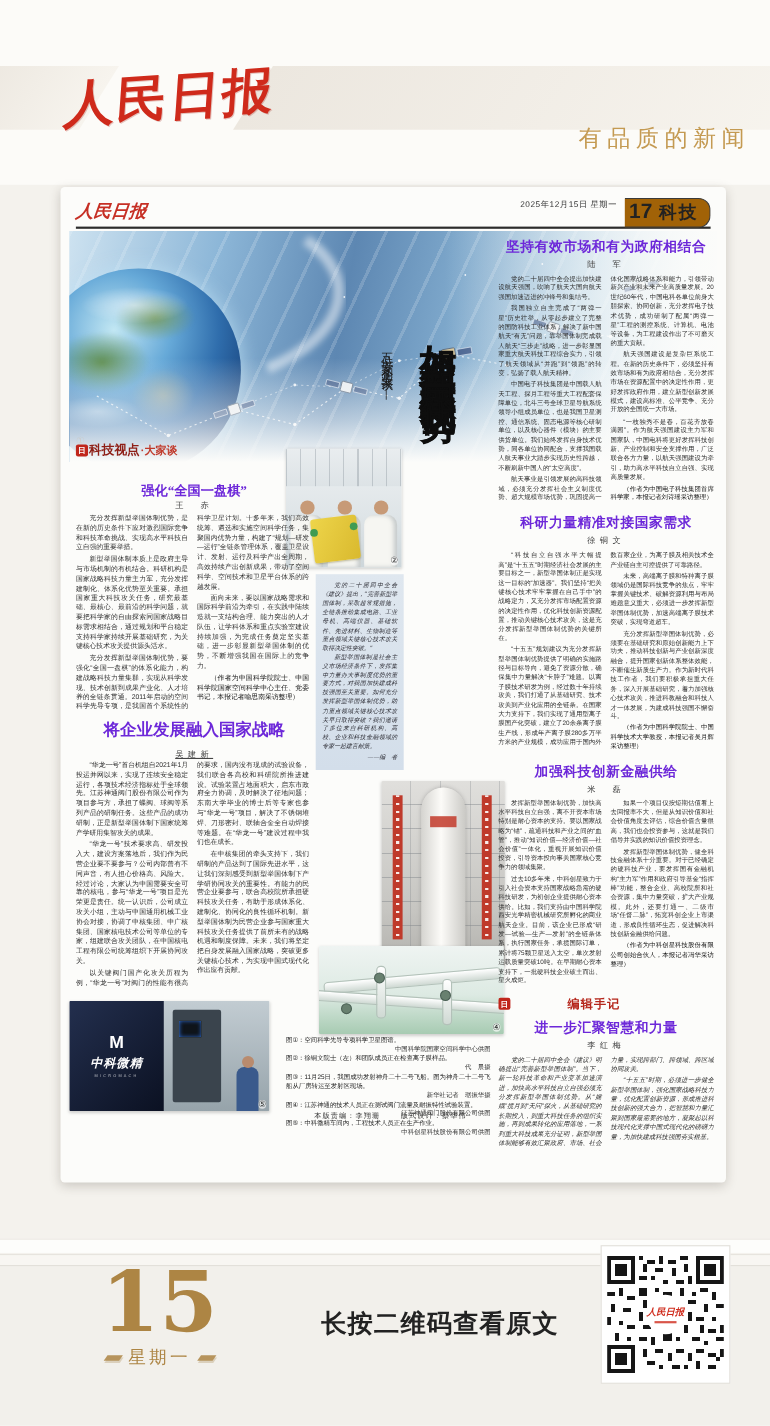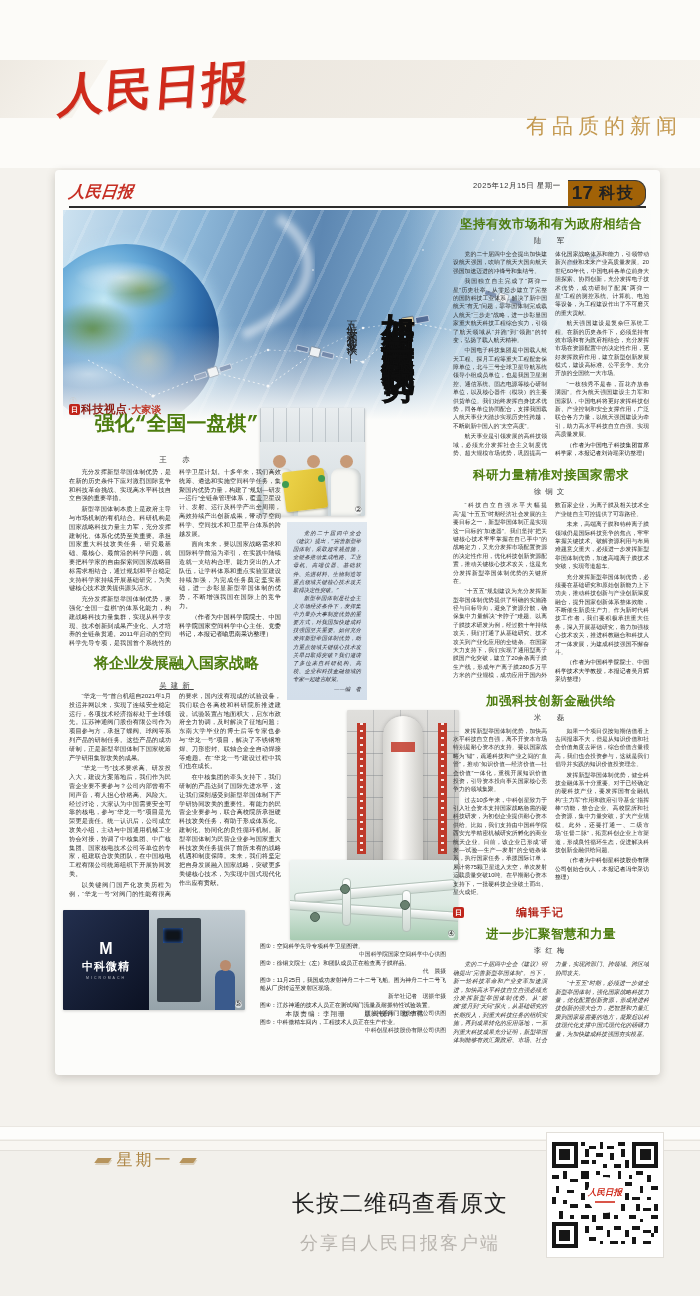--- a/index.html
+++ b/index.html
@@ -48,32 +48,32 @@
   .hero-net{position:absolute;inset:0;}
   .mark{font-size:9px;color:#3c3c3c;line-height:1;}
   .mark.hero-m{position:absolute;left:6px;bottom:14px;}
   
   .kicker{position:absolute;left:288px;top:142px;height:215px;writing-mode:vertical-rl;
       font-size:11px;letter-spacing:3px;color:#1d1d1d;z-index:6;font-family:"DejaVu Serif",serif;}
   .headline-v{position:absolute;left:320px;top:118px;height:465px;writing-mode:vertical-rl;z-index:6;
       font-size:33px;font-weight:900;letter-spacing:5px;color:#0e0e0e;
       font-family:"DejaVu Sans","Liberation Sans",sans-serif;-webkit-text-stroke:.5px #0e0e0e;}
   
-  .art h3{margin:0;text-align:center;font-family:Liberation Mono, monospace;color:#4d7c0f;}
+  .art h3{margin:0;text-align:center;font-family:Liberation Serif, serif;color:#6d28d9;}
   .auth{text-align:center;font-size:7.5px;color:#444;letter-spacing:4px;margin:3px 0 4px;}
   .body2{column-count:2;column-gap:8px;text-align:justify;color:#2e2e2e;}
   .body2 p{margin:0 0 2px;text-indent:2em;}
   .credit{color:#111;}
   
   .lab-row{position:absolute;left:14px;top:232px;width:230px;display:flex;align-items:center;gap:1px;z-index:5;}
   .red-sq{width:11px;height:11px;background:#c0261c;color:#fff;border-radius:2px;font-size:7px;
       display:flex;align-items:center;justify-content:center;font-weight:bold;}
   .lab-main{font-size:11.5px;font-weight:bold;color:#8e1f16;}
   .lab-sub{font-size:10px;font-weight:bold;color:#c03a2b;}
-  .a0-t{position:absolute;left:14px;top:240px;width:215px;font-size:20px;z-index:5;}
+  .a0-t{position:absolute;left:14px;top:268px;width:215px;font-size:12px;z-index:5;}
   .a0-au{position:absolute;left:14px;top:282px;width:215px;z-index:5;}
   .a0-b{position:absolute;left:14px;top:298px;width:212px;height:182px;font-size:6.2px;line-height:1.42;overflow:hidden;z-index:5;}
   .a1-t{position:absolute;left:14px;top:484px;width:215px;font-size:15px;z-index:5;}
   .a1-au{position:absolute;left:14px;top:508px;width:215px;z-index:5;text-decoration:underline;}
   .a1-b{position:absolute;left:14px;top:522px;width:212px;height:214px;font-size:6.2px;line-height:1.42;overflow:hidden;z-index:5;}
   
   .photo{position:absolute;overflow:hidden;border-radius:1px;box-shadow:0 1px 3px rgba(0,0,0,.18);}
   .ph-mark{position:absolute;right:3px;bottom:2px;font-size:8px;color:#2f2f2f;background:rgba(255,255,255,.65);
       border-radius:50%;line-height:1;}
   .lab-photo{left:205px;top:238px;width:105px;height:108px;z-index:4;
@@ -100,21 +100,21 @@
       background-image:repeating-linear-gradient(180deg,rgba(255,255,255,.9) 0 2px,transparent 2px 7px);
       background-size:3px 100%;background-repeat:no-repeat;background-position:center;}
   .pipes-photo{left:235px;top:690px;width:168px;height:80px;z-index:5;
       background:linear-gradient(180deg,#eff4f2 0%,#ddeae3 55%,#a7cbb2 100%);}
   .pipe{position:absolute;background:linear-gradient(#ffffff,#cfd9d3);border:1px solid #b3c1b9;border-radius:4px;}
   .valve{position:absolute;width:8px;height:8px;border-radius:50%;background:#68806f;border:1px solid #4c6156;}
   .fact-photo{left:8px;top:740px;width:182px;height:100px;z-index:4;display:flex;}
   .fact-left{width:86px;height:100%;background:linear-gradient(135deg,#232f4e,#0b1122);position:relative;
       display:flex;flex-direction:column;align-items:center;justify-content:center;gap:2px;}
   .m-glyph{color:#fff;font-weight:900;font-size:16px;line-height:1;}
-  .fact-name{color:#fff;font-weight:bold;font-size:11px;letter-spacing:1px;}
+  .fact-name{color:#fff;font-weight:bold;font-size:11px;letter-spacing:1px;font-style:italic;}
   .fact-latin{color:rgba(255,255,255,.65);font-size:3.5px;letter-spacing:2px;}
   .fact-right{flex:1;position:relative;background:linear-gradient(#c2ccd2,#96a3aa);}
   .machine{position:absolute;left:8px;top:8px;width:44px;height:84px;background:#3a444d;border-radius:2px;}
   .machine::before{content:"";position:absolute;left:6px;top:10px;width:20px;height:15px;background:#0f141a;box-shadow:inset 0 0 4px #2e6cd6;}
   .worker{position:absolute;right:10px;bottom:0;width:20px;height:40px;background:#3a5a8c;border-radius:7px 7px 0 0;}
   .worker::before{content:"";position:absolute;left:5px;top:-10px;width:11px;height:11px;border-radius:50%;background:#b98b6e;}
   
   .quote{position:absolute;left:232px;top:352px;width:80px;height:178px;z-index:4;
       background:linear-gradient(#dfe7ef,#d3deea);padding:7px 6px;box-sizing:border-box;
       font-family:"DejaVu Serif","Liberation Serif",serif;font-style:italic;
@@ -139,21 +139,21 @@
   
   .stack1{position:absolute;left:0;top:1126px;width:700px;height:12px;background:#fdfdfb;border-top:1px solid #eae7e1;}
   .stack2{position:absolute;left:0;top:1140px;width:700px;height:10px;background:#f8f6f2;border-top:1px solid #e7e4de;}
   .share{position:absolute;left:0;top:1150px;width:700px;height:146px;background:#f2f0eb;border-top:1px solid #e3e0da;}
   .date-blk{position:absolute;left:60px;top:1146px;width:170px;text-align:center;color:#ad8544;}
   .d-month{font-family:"DejaVu Serif",serif;font-size:25px;font-weight:bold;letter-spacing:1px;}
   .d-day{font-family:"DejaVu Serif",serif;font-size:76px;font-weight:bold;line-height:.95;margin-top:2px;}
   .d-week{font-size:16px;letter-spacing:3px;margin-top:4px;display:flex;align-items:center;justify-content:center;gap:7px;}
   .dash{width:14px;height:5px;background:#ad8544;transform:skewX(-35deg);opacity:.85;box-shadow:2px 2px 0 #d8cbb4;}
   .cta-blk{position:absolute;left:255px;top:1188px;width:290px;text-align:center;}
-  .cta-main{font-size:23px;font-weight:normal;color:#222;letter-spacing:1px;}
+  .cta-main{font-size:23px;font-weight:bold;color:#222;letter-spacing:1px;}
   .cta-sub{font-size:18px;color:#b9b5af;letter-spacing:2px;margin-top:12px;}
   .qr{position:absolute;left:546px;top:1132px;width:118px;height:126px;background:#fff;border:1px solid #e2dfd9;
       box-sizing:border-box;padding:5px;}
   .qr svg{width:100%;height:100%;}
   .qr-center{position:absolute;left:50%;top:50%;width:36px;height:36px;transform:translate(-50%,-50%);
       background:#fff;border-radius:50%;display:flex;flex-direction:column;align-items:center;justify-content:center;}
   .qr-center .n{font-family:"DejaVu Serif",serif;font-weight:900;font-style:italic;font-size:8.5px;color:#cf2a1b;white-space:nowrap;}
   .qr-center .u{width:20px;height:2px;background:#cf2a1b;margin-top:1.5px;opacity:.8;}
 </style>
 </head>
@@ -392,30 +392,30 @@
       </div>
     </div>
   </div>
 </div>
 
 <div class="stack1"></div>
 <div class="stack2"></div>
 <div class="share"></div>
 
 <div class="date-blk">
+  <div class="d-day">15</div>
   <div class="d-week">
     <span class="dash"></span>
     <span>星期一</span>
     <span class="dash"></span>
   </div>
 </div>
 
 <div class="cta-blk">
   <div class="cta-main">长按二维码查看原文</div>
-  <div class="cta-sub">分享自人民日报客户端</div>
 </div>
 
 <div class="qr">
   <svg viewBox="0 0 29 29" shape-rendering="crispEdges">
     <g fill="#161616">
       <path fill-rule="evenodd" d="M0,0h7v7h-7z M1,1v5h5v-5z"></path>
         <rect x="2" y="2" width="3" height="3"></rect>
       <path fill-rule="evenodd" d="M22,0h7v7h-7z M23,1v5h5v-5z"></path>
         <rect x="24" y="2" width="3" height="3"></rect>
       <path fill-rule="evenodd" d="M0,22h7v7h-7z M1,23v5h5v-5z"></path>

